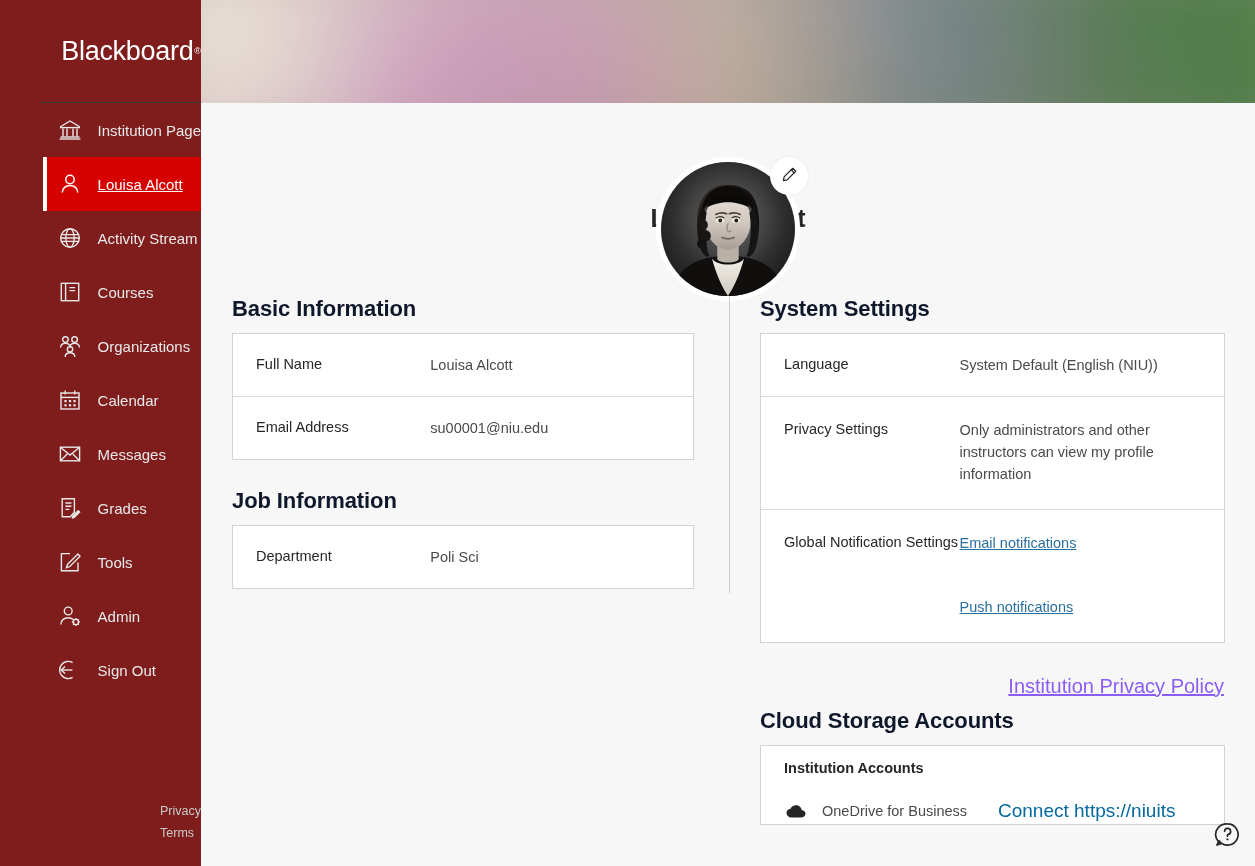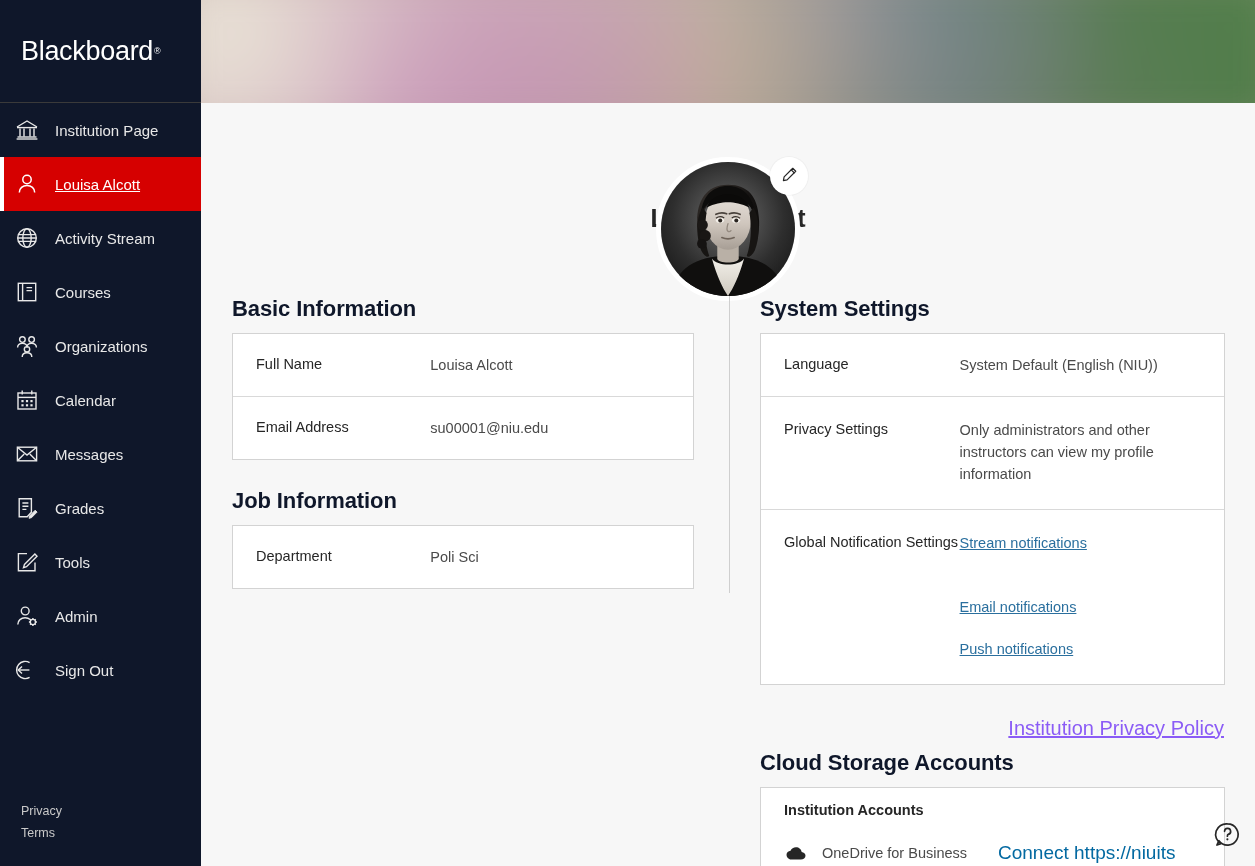--- a/index.html
+++ b/index.html
@@ -13,25 +13,26 @@
     background: #f7f7f7;
     color: #262626;
   }
 
   .app { position: relative; width: 1255px; height: 866px; display: flex; }
 
   
   .sidebar {
     width: 201px;
     height: 866px;
-    background: #0f172a;
+    background: #7f1d1d;
     flex: 0 0 201px;
     position: relative;
     display: flex;
     flex-direction: column;
+    align-items: flex-end;
   }
   .logo-area {
     height: 103px;
     display: flex;
     align-items: center;
     padding-left: 21px;
     border-bottom: 1px solid #3a3a3a;
   }
   .logo-text {
     color: #ffffff;
@@ -578,21 +579,20 @@
             <div class="k">Language</div>
             <div class="v">System Default (English (NIU))</div>
           </div>
           <div class="row tall">
             <div class="k">Privacy Settings</div>
             <div class="v">Only administrators and other instructors can view my profile information</div>
           </div>
           <div class="row tall">
             <div class="k">Global Notification Settings</div>
             <div class="v">
-              <a class="link">Stream notifications</a>
               <a class="link">Email notifications</a>
               <a class="link">Push notifications</a>
             </div>
           </div>
         </div>
 
         <div class="privacy-policy-row">
           <a>Institution Privacy Policy</a>
         </div>
 

